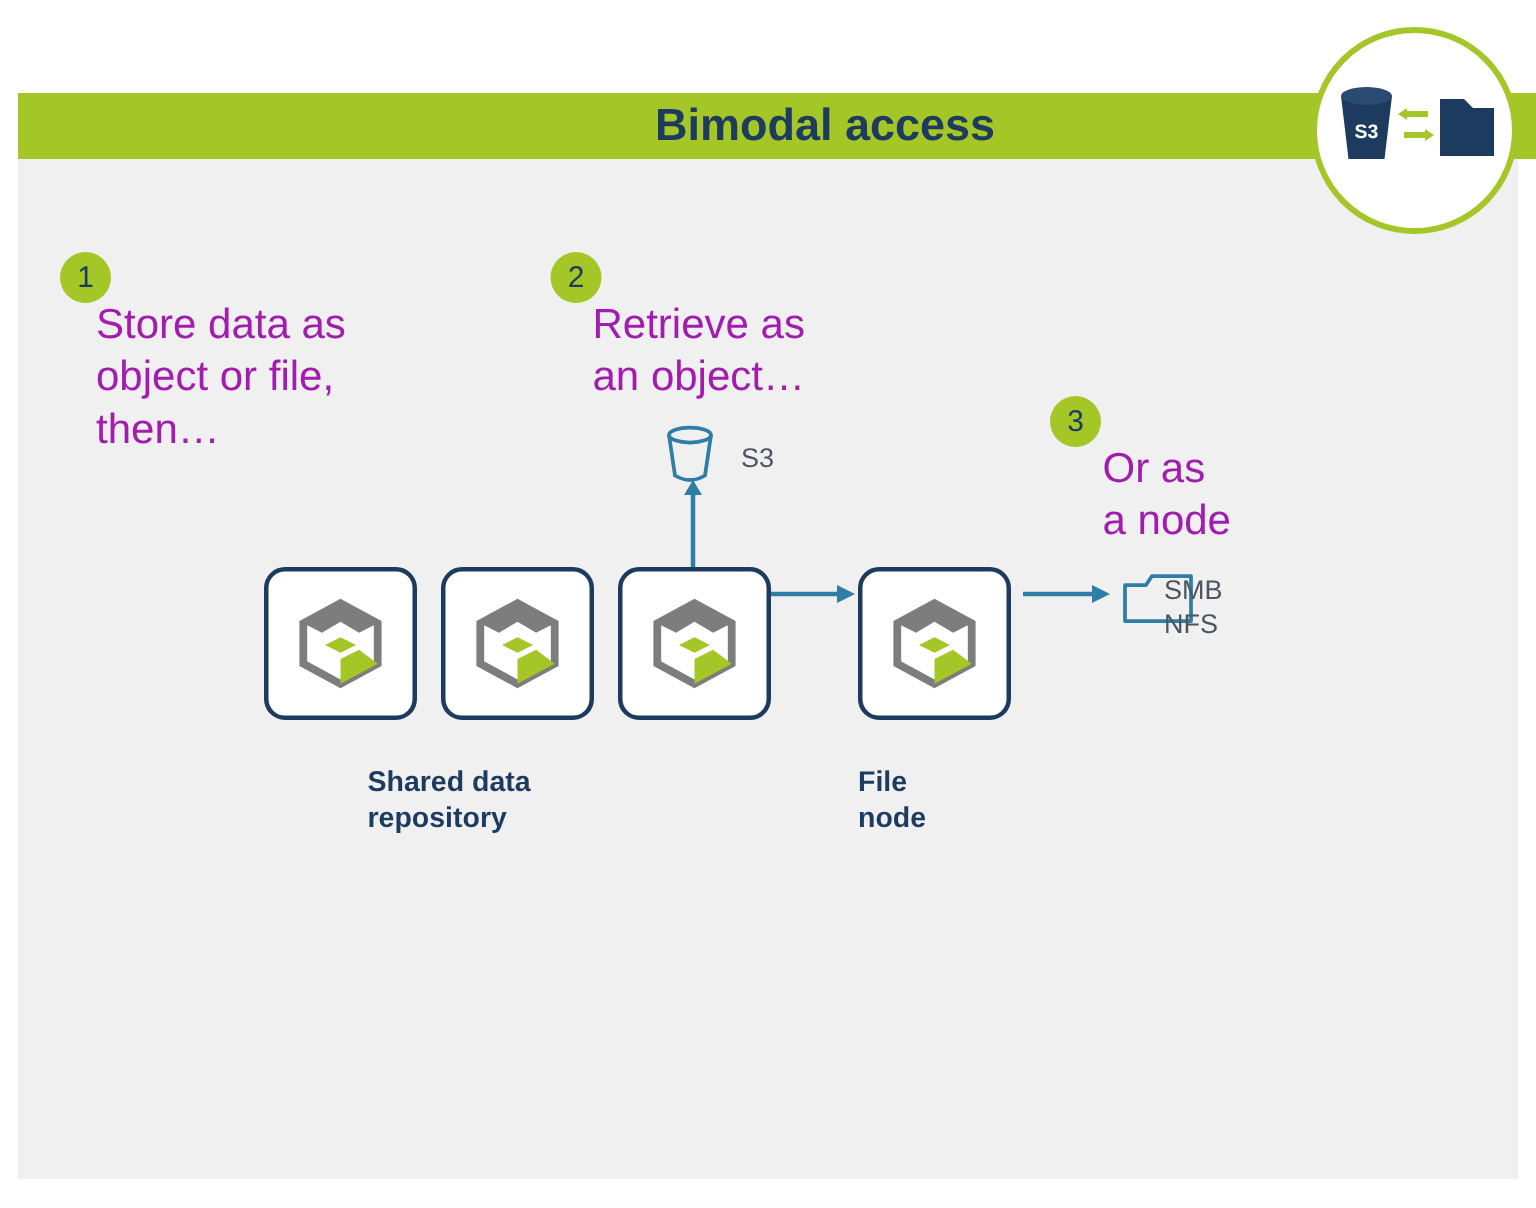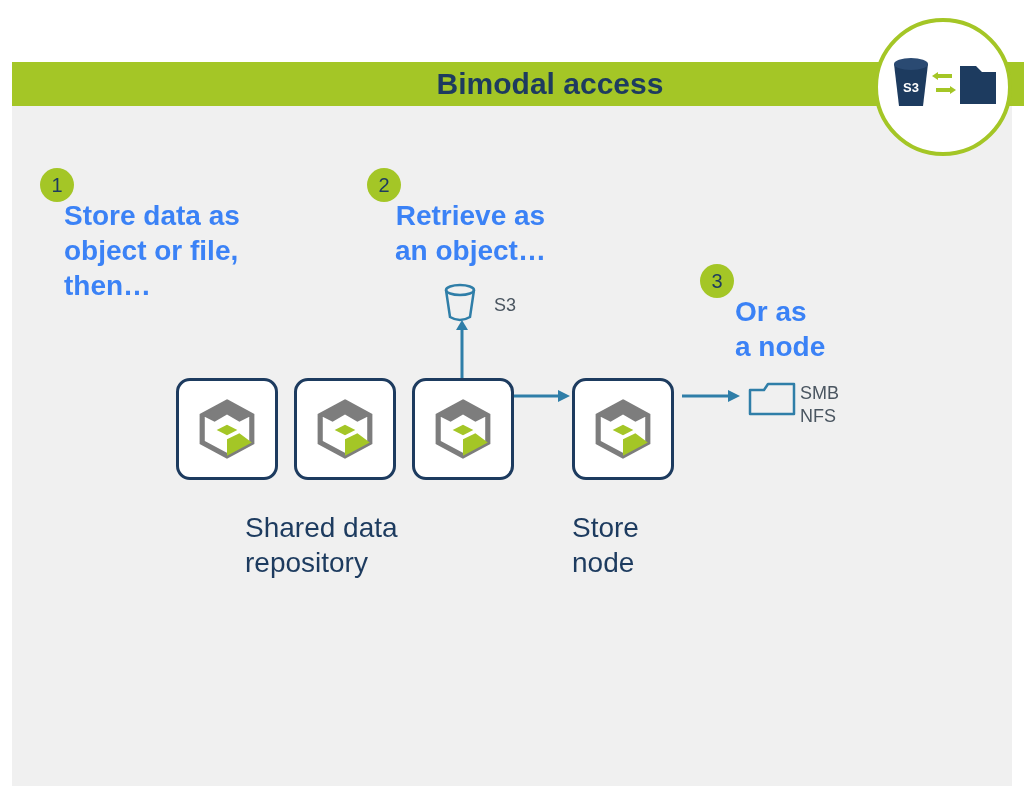--- a/index.html
+++ b/index.html
@@ -2,23 +2,23 @@
 <html><head>
 <meta charset="utf-8">
 <style>
   html,body{margin:0;padding:0;width:1024px;height:805px;font-family:Arial,Helvetica,sans-serif;background:#fff;}
   .canvas{position:relative;width:1024px;height:805px;}
   .panel{position:absolute;left:12px;top:106px;width:1000px;height:680px;background:#f0f0f0;}
   .titlebar{position:absolute;left:12px;top:62px;width:1000px;height:44px;background:#a4c626;display:flex;align-items:center;justify-content:center;padding-left:38px;}
   .titlebar span{color:#1d3b5f;font-size:30px;font-weight:bold;}
   .corner-circle{position:absolute;right:12px;top:18px;width:130px;height:130px;border-radius:50%;background:#fff;border:4px solid #a4c626;display:flex;align-items:center;justify-content:center;z-index:5;}
   .badge{position:absolute;width:34px;height:34px;border-radius:50%;background:#a4c626;color:#1d3b5f;font-size:20px;font-weight:normal;display:flex;align-items:center;justify-content:center;}
-  .step-text{position:absolute;color:#3b82f6;font-size:28px;line-height:1.25;font-weight:bold;}
+  .step-text{position:absolute;color:#a21caf;font-size:28px;line-height:1.25;}
   .node{position:absolute;width:96px;height:96px;background:#fff;border:3px solid #1d3b5f;border-radius:14px;display:flex;align-items:center;justify-content:center;}
-  .caption{position:absolute;color:#1d3b5f;font-size:28px;font-weight:normal;line-height:1.25;}
+  .caption{position:absolute;color:#1d3b5f;font-size:19px;font-weight:bold;line-height:1.25;}
   .hex{width:62px;height:62px;}
   .proto{position:absolute;color:#4a5560;font-size:18px;line-height:1.25;}
 </style>
 </head>
 <body>
 
 <div class="canvas">
 
   <div class="panel"></div>
 
@@ -80,21 +80,21 @@
   </svg>
 
   <svg style="position:absolute;left:682px;top:388px;" width="60" height="20">
     <line x1="0" y1="8" x2="48" y2="8" stroke="#2f7ea8" stroke-width="3"></line>
     <path d="M58 8 L46 2 L46 14 Z" fill="#2f7ea8"></path>
   </svg>
 
   <svg style="position:absolute;left:748px;top:380px;" width="48" height="40">
     <path d="M2 10 L16 10 L20 4 L46 4 L46 34 L2 34 Z" fill="none" stroke="#2f7ea8" stroke-width="2.5" stroke-linejoin="round"></path>
   </svg>
-  <div class="proto" style="left:800px;top:382px;white-space:pre-line;">SMB
+  <div class="proto" style="left:776px;top:382px;white-space:pre-line;">SMB
 NFS</div>
 
   <div class="node" style="left:176px;top:378px;">
     <svg class="hex" viewBox="0 0 60 60">
       <polygon points="30,4 54,17 54,43 30,56 6,43 6,17" fill="none" stroke="#7d7d7d" stroke-width="5"></polygon>
       <polygon points="30,4 54,17 42,23 30,16 18,23 6,17" fill="#7d7d7d"></polygon>
       <polygon points="30,56 30,40 42,34 54,43" fill="#a4c626"></polygon>
       <polygon points="30,26 40,31 30,36 20,31" fill="#a4c626"></polygon>
     </svg>
   </div>
@@ -118,16 +118,16 @@
     <svg class="hex" viewBox="0 0 60 60">
       <polygon points="30,4 54,17 54,43 30,56 6,43 6,17" fill="none" stroke="#7d7d7d" stroke-width="5"></polygon>
       <polygon points="30,4 54,17 42,23 30,16 18,23 6,17" fill="#7d7d7d"></polygon>
       <polygon points="30,56 30,40 42,34 54,43" fill="#a4c626"></polygon>
       <polygon points="30,26 40,31 30,36 20,31" fill="#a4c626"></polygon>
     </svg>
   </div>
 
   <div class="caption" style="left:245px;top:510px;white-space:pre-line;">Shared data
 repository</div>
-  <div class="caption" style="left:572px;top:510px;white-space:pre-line;">Store
+  <div class="caption" style="left:572px;top:510px;white-space:pre-line;">File
 node</div>
 
 </div>
 
 </body></html>

